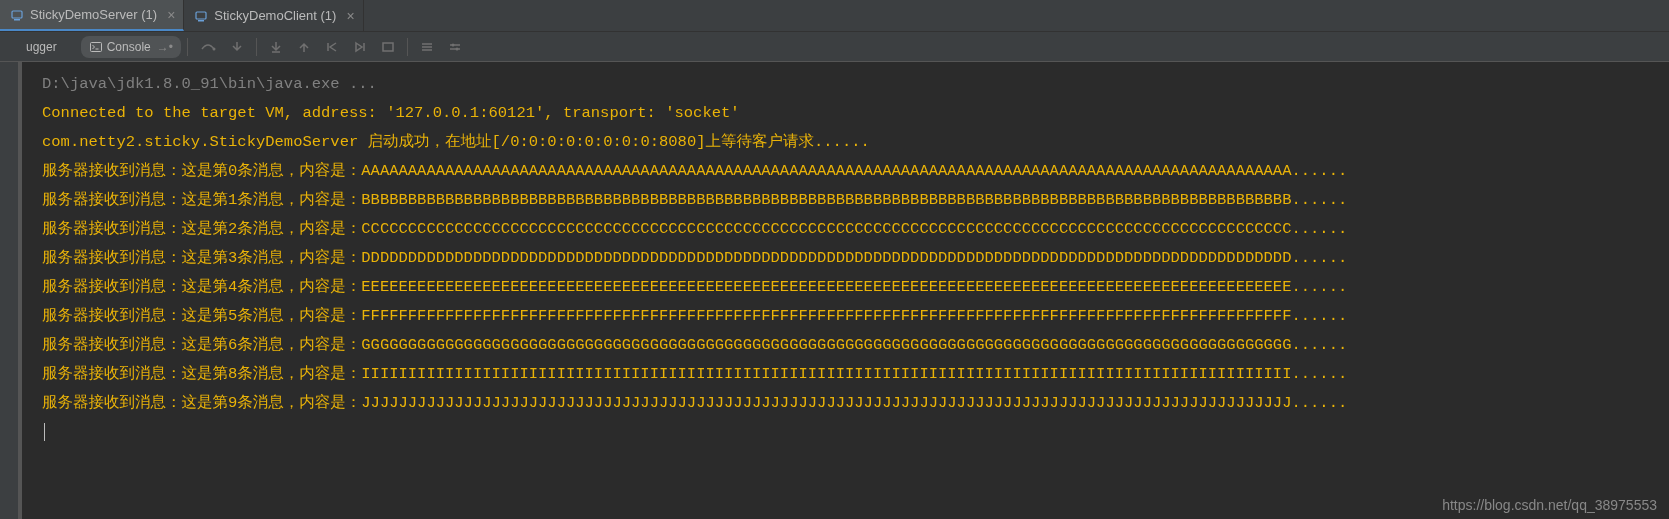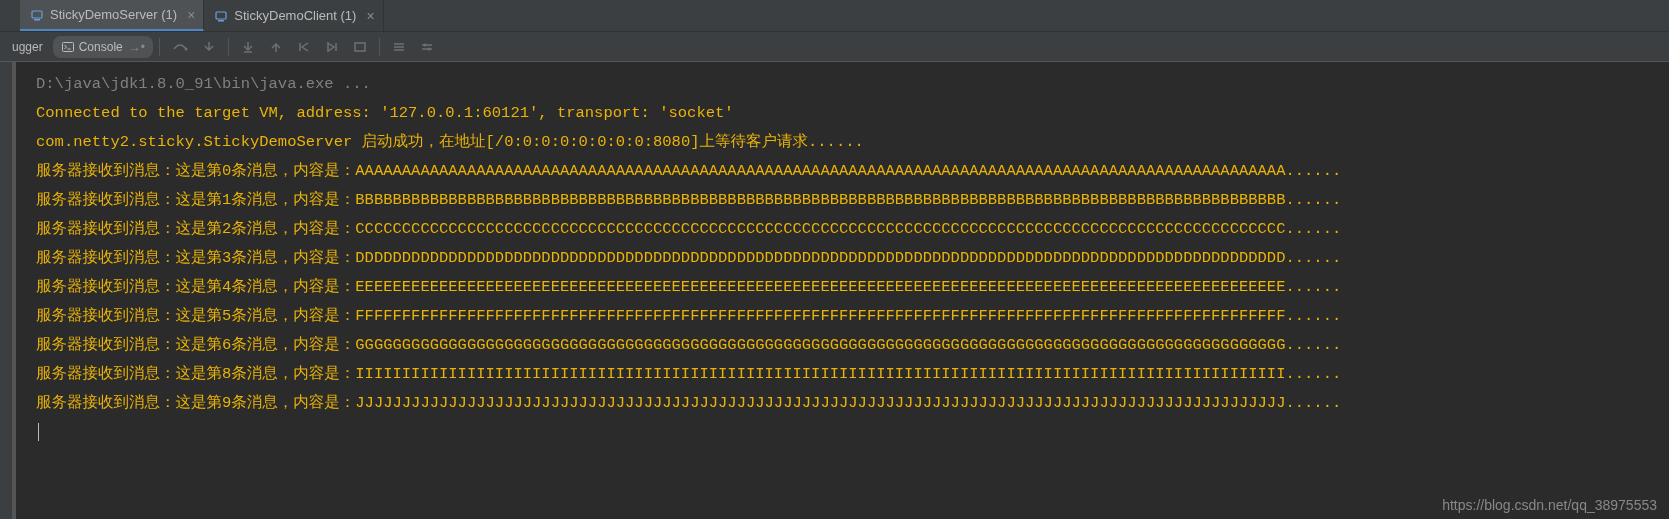--- a/index.html
+++ b/index.html
@@ -11,21 +11,20 @@
       height: 519px;
       overflow: hidden;
       position: relative;
     }
     .tabs-bar {
       height: 32px;
       background: #3c3f41;
       border-bottom: 1px solid #323232;
       display: flex;
       align-items: stretch;
-      padding-left: 20px;
       font-size: 13px;
     }
     .tab {
       display: flex;
       align-items: center;
       padding: 0 8px 0 10px;
       color: #bbbbbb;
       cursor: pointer;
       gap: 6px;
       border-right: 1px solid #323232;
@@ -58,20 +57,21 @@
       gap: 2px;
       font-size: 12px;
     }
     .toolbar-item {
       padding: 4px 8px;
       color: #bbbbbb;
       display: flex;
       align-items: center;
       gap: 4px;
       cursor: pointer;
+      margin-left: 14px;
     }
     .toolbar-item.selected {
       background: #505355;
       border-radius: 8px;
     }
     .toolbar-sep {
       width: 1px;
       height: 18px;
       background: #555;
       margin: 0 4px;
@@ -84,21 +84,21 @@
       display: inline-flex;
       align-items: center;
     }
     .console-body {
       background: #2b2b2b;
       padding: 8px 0 8px 20px;
       height: calc(100% - 62px);
       position: relative;
       overflow: hidden;
       border-left: 4px solid #555;
-      margin-left: 12px;
+      margin-left: 18px;
     }
     .console-line {
       font-family: "Consolas", "Courier New", monospace;
       white-space: pre;
       font-size: 15.5px;
       line-height: 29px;
       color: #eab308;
     }
     .console-line.dim { color: #808080; }
     .cursor-caret {

